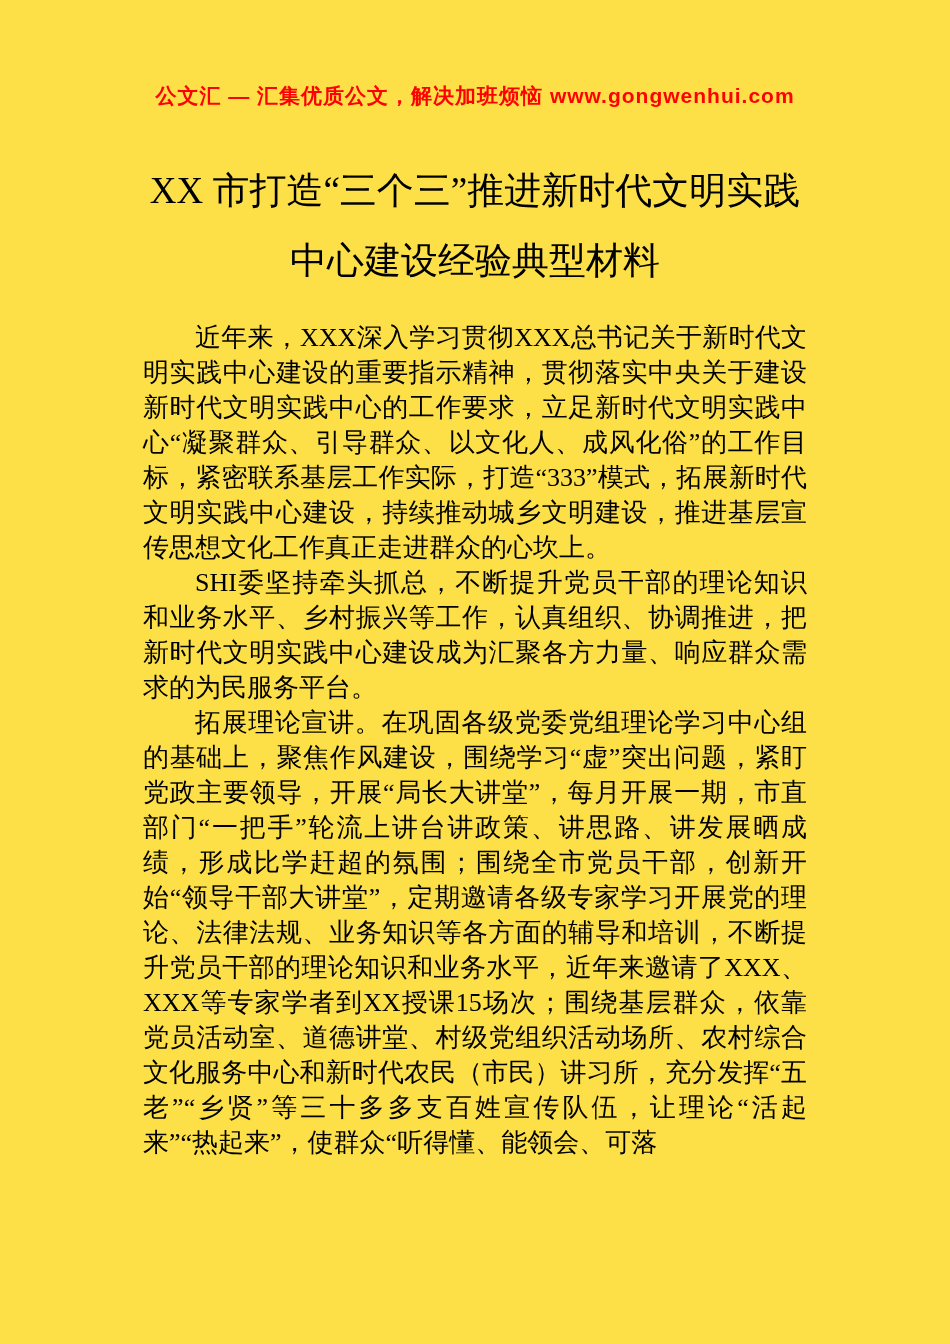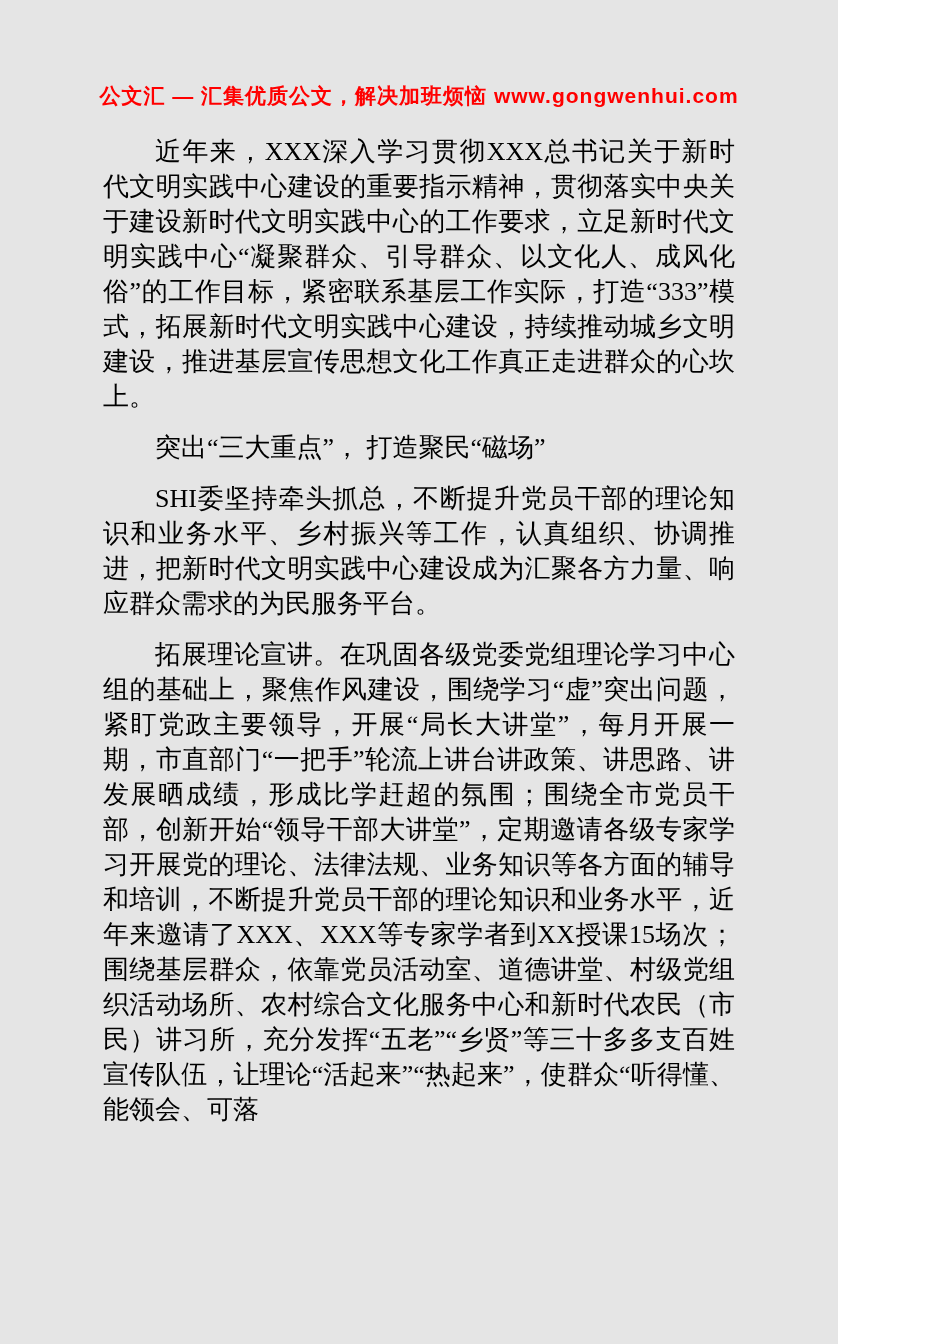--- a/index.html
+++ b/index.html
@@ -2,23 +2,23 @@
 <html><head>
 <meta charset="utf-8">
 <style>
   html, body {
     margin: 0;
     padding: 0;
     background: #ffffff;
   }
   .page {
     position: relative;
-    width: 838px;
+    width: 950px;
     height: 1344px;
-    background: #e5e5e5;
+    background: #fde047;
     overflow: hidden;
     font-family: "Liberation Serif", "DejaVu Serif", serif;
     color: #000000;
   }
   .doc-banner {
     padding-top: 82px;
     text-align: center;
     font-family: "Liberation Sans", "DejaVu Sans", sans-serif;
     font-weight: bold;
     font-size: 21px;
@@ -39,35 +39,38 @@
   }
   .doc-body {
     width: 664px;
     margin: 24px auto 0;
     font-size: 26px;
     line-height: 35px;
     text-align: justify;
     color: #000000;
   }
   .doc-body p {
-    margin: 16px;
+    margin: 0;
     text-indent: 2em;
     word-break: break-all;
   }
 </style>
 </head>
 <body>
 
 <div class="page">
 
   <div class="doc-banner">
     <span>公文汇 — 汇集优质公文，解决加班烦恼 www.gongwenhui.com</span>
   </div>
 
+  <h1 class="doc-title">
+    <span class="title-line">XX 市打造“三个三”推进新时代文明实践</span>
+    <span class="title-line">中心建设经验典型材料</span>
+  </h1>
 
   <div class="doc-body">
     <p>近年来，XXX深入学习贯彻XXX总书记关于新时代文明实践中心建设的重要指示精神，贯彻落实中央关于建设新时代文明实践中心的工作要求，立足新时代文明实践中心“凝聚群众、引导群众、以文化人、成风化俗”的工作目标，紧密联系基层工作实际，打造“333”模式，拓展新时代文明实践中心建设，持续推动城乡文明建设，推进基层宣传思想文化工作真正走进群众的心坎上。</p>
-    <p>突出“三大重点”， 打造聚民“磁场”</p>
     <p>SHI委坚持牵头抓总，不断提升党员干部的理论知识和业务水平、乡村振兴等工作，认真组织、协调推进，把新时代文明实践中心建设成为汇聚各方力量、响应群众需求的为民服务平台。</p>
     <p>拓展理论宣讲。在巩固各级党委党组理论学习中心组的基础上，聚焦作风建设，围绕学习“虚”突出问题，紧盯党政主要领导，开展“局长大讲堂”，每月开展一期，市直部门“一把手”轮流上讲台讲政策、讲思路、讲发展晒成绩，形成比学赶超的氛围；围绕全市党员干部，创新开始“领导干部大讲堂”，定期邀请各级专家学习开展党的理论、法律法规、业务知识等各方面的辅导和培训，不断提升党员干部的理论知识和业务水平，近年来邀请了XXX、XXX等专家学者到XX授课15场次；围绕基层群众，依靠党员活动室、道德讲堂、村级党组织活动场所、农村综合文化服务中心和新时代农民（市民）讲习所，充分发挥“五老”“乡贤”等三十多多支百姓宣传队伍，让理论“活起来”“热起来”，使群众“听得懂、能领会、可落</p>
   </div>
 
 </div>
 
 </body></html>

